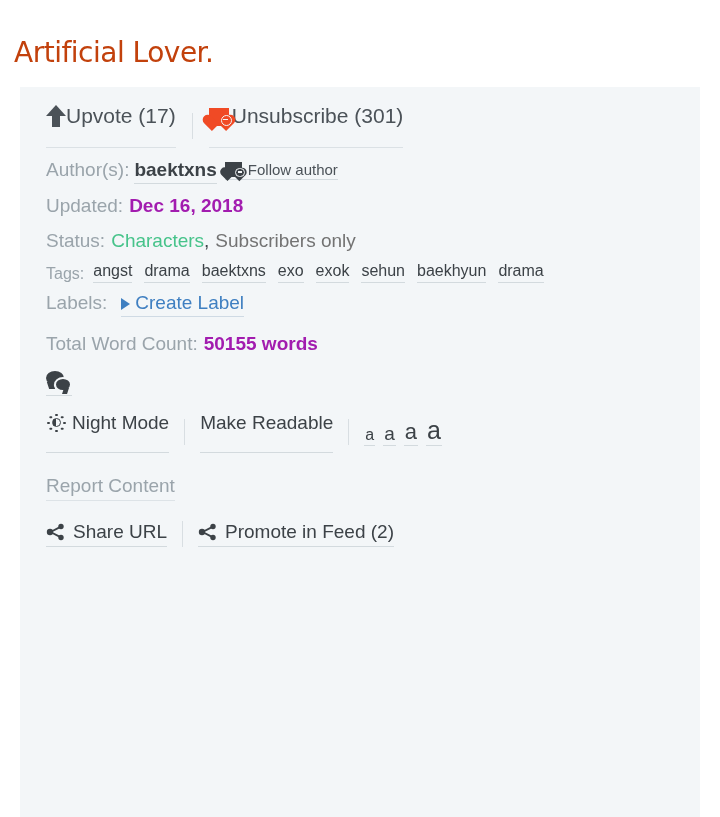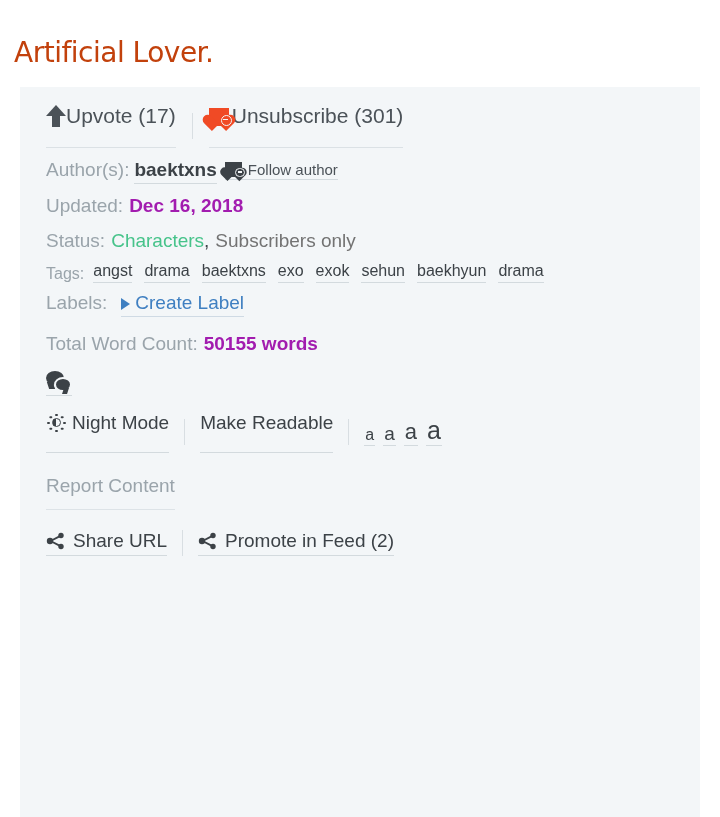--- a/index.html
+++ b/index.html
@@ -382,21 +382,21 @@
   .fsize.s2 { font-size: 19px; }
   .fsize.s3 { font-size: 22px; }
   .fsize.s4 { font-size: 25px; }
 
   
   .report-row { margin-bottom: 20px; display: flex; }
   .report-link {
     font-size: 19px;
     color: #9aa4ab;
     border-bottom: 1px solid #dde3e7;
-    padding-bottom: 12px;
+    padding-bottom: 3px;
     cursor: pointer;
   }
 
   
   .share-row { display: flex; align-items: center; }
   .share-link {
     display: inline-flex;
     align-items: center;
     gap: 7px;
     font-size: 19px;

